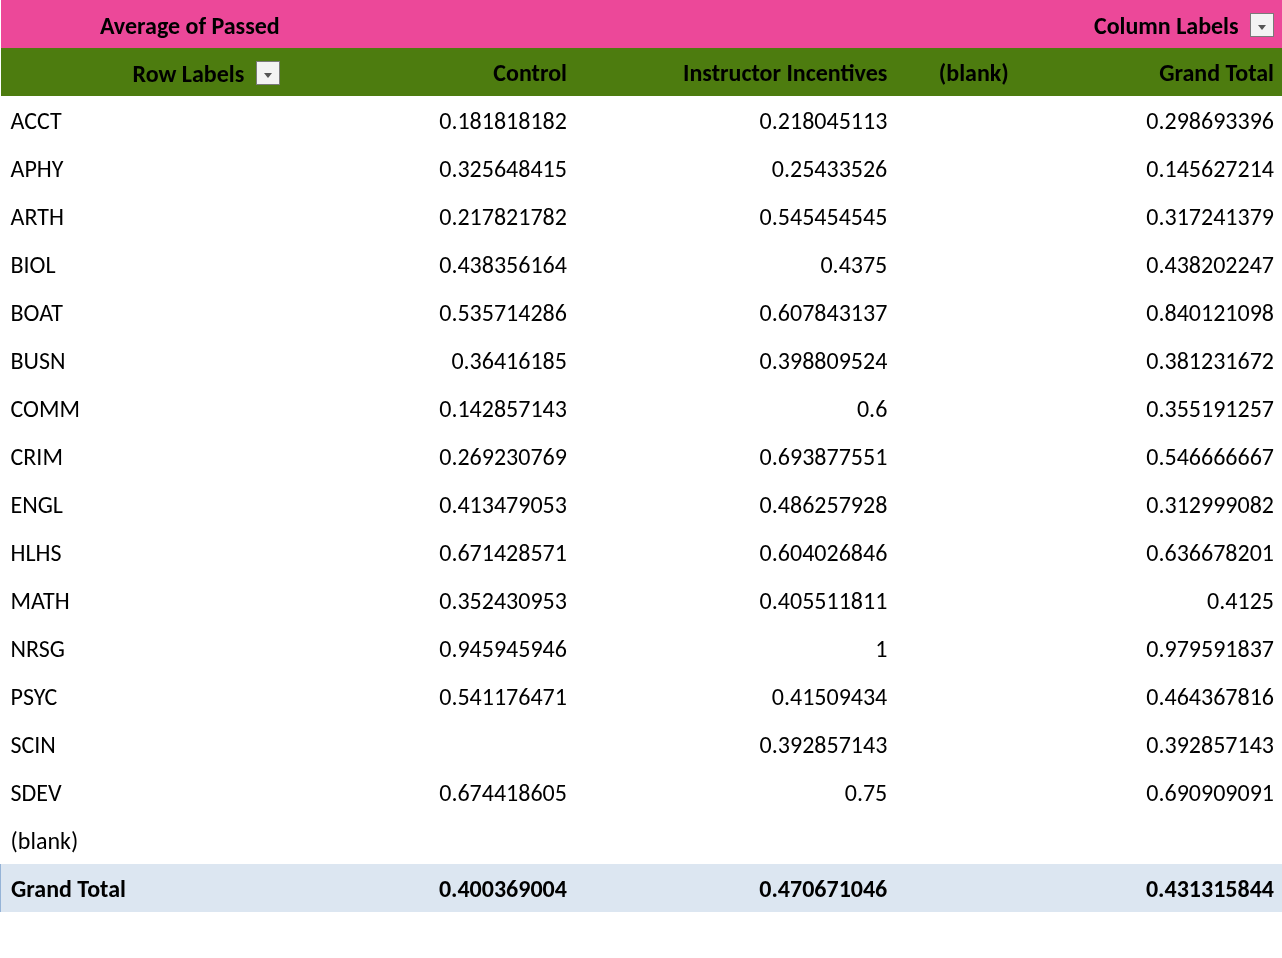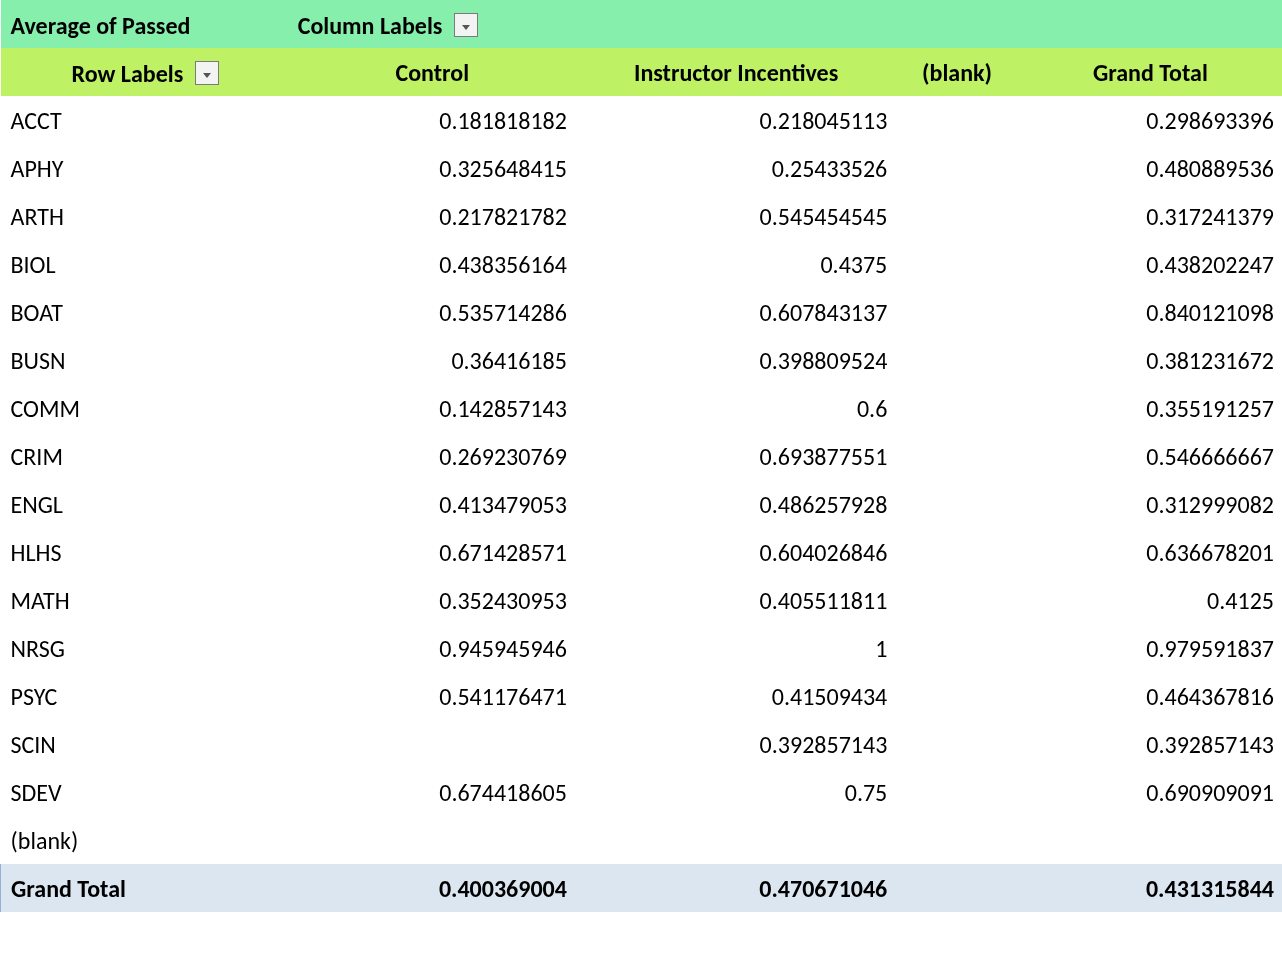--- a/index.html
+++ b/index.html
@@ -14,29 +14,29 @@
     width: 1282px;
     border-collapse: collapse;
     table-layout: fixed;
   }
   .pivot td, .pivot th {
     padding: 6px 8px 6px 10px;
     height: 36px;
     border: none;
   }
   .hdr {
-    background: #bef264;
+    background: #4d7c0f;
     font-weight: bold;
-    text-align: center;
+    text-align: right;
     border-bottom: 1px solid #95b3d7;
   }
   .hdr-top {
-    background: #86efac;
+    background: #ec4899;
     font-weight: bold;
-    text-align: left;
+    text-align: right;
   }
   .row-label {
     text-align: left;
     border-left: 1px solid #95b3d7;
     padding-left: 12px;
     margin-left: 44px;
   }
   .num {
     text-align: right;
     padding-right: 20px;
@@ -114,21 +114,21 @@
         <td class="num">0.181818182</td>
         <td class="num">0.218045113</td>
         <td class="num"></td>
         <td class="num">0.298693396</td>
       </tr>
       <tr>
         <td class="row-label">APHY</td>
         <td class="num">0.325648415</td>
         <td class="num">0.25433526</td>
         <td class="num"></td>
-        <td class="num">0.480889536</td>
+        <td class="num">0.145627214</td>
       </tr>
       <tr>
         <td class="row-label">ARTH</td>
         <td class="num">0.217821782</td>
         <td class="num">0.545454545</td>
         <td class="num"></td>
         <td class="num">0.317241379</td>
       </tr>
       <tr>
         <td class="row-label">BIOL</td>

